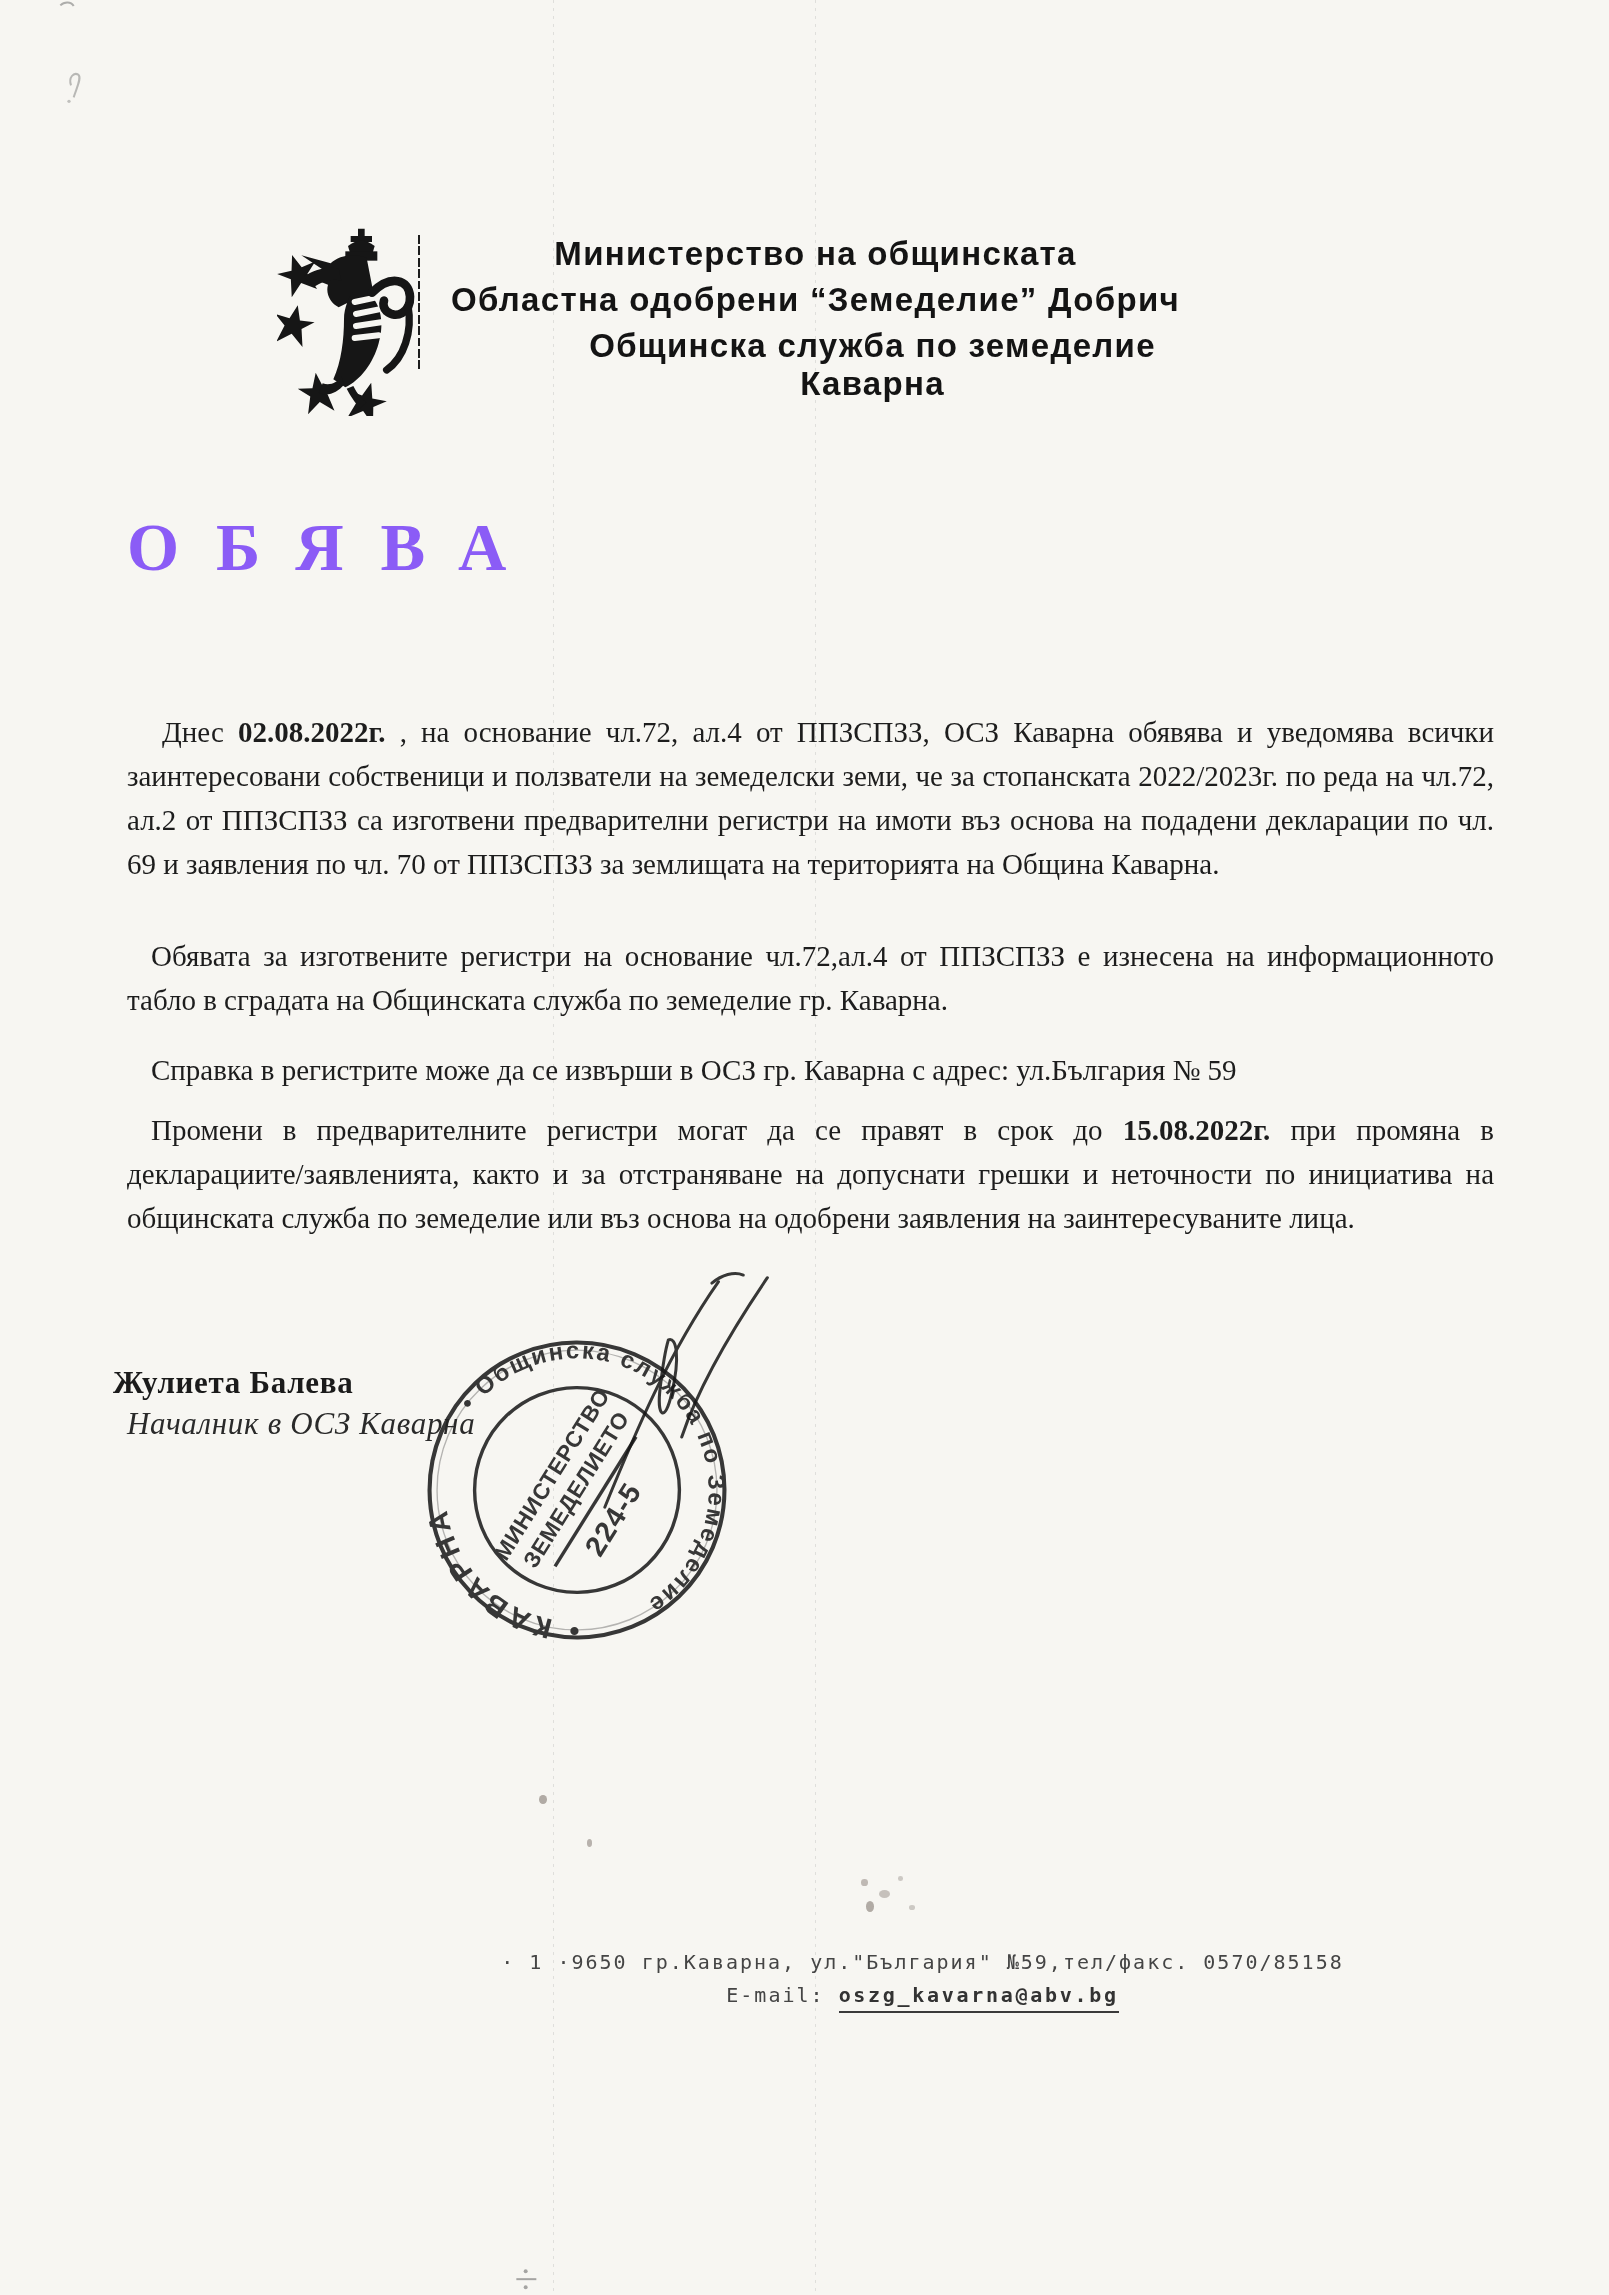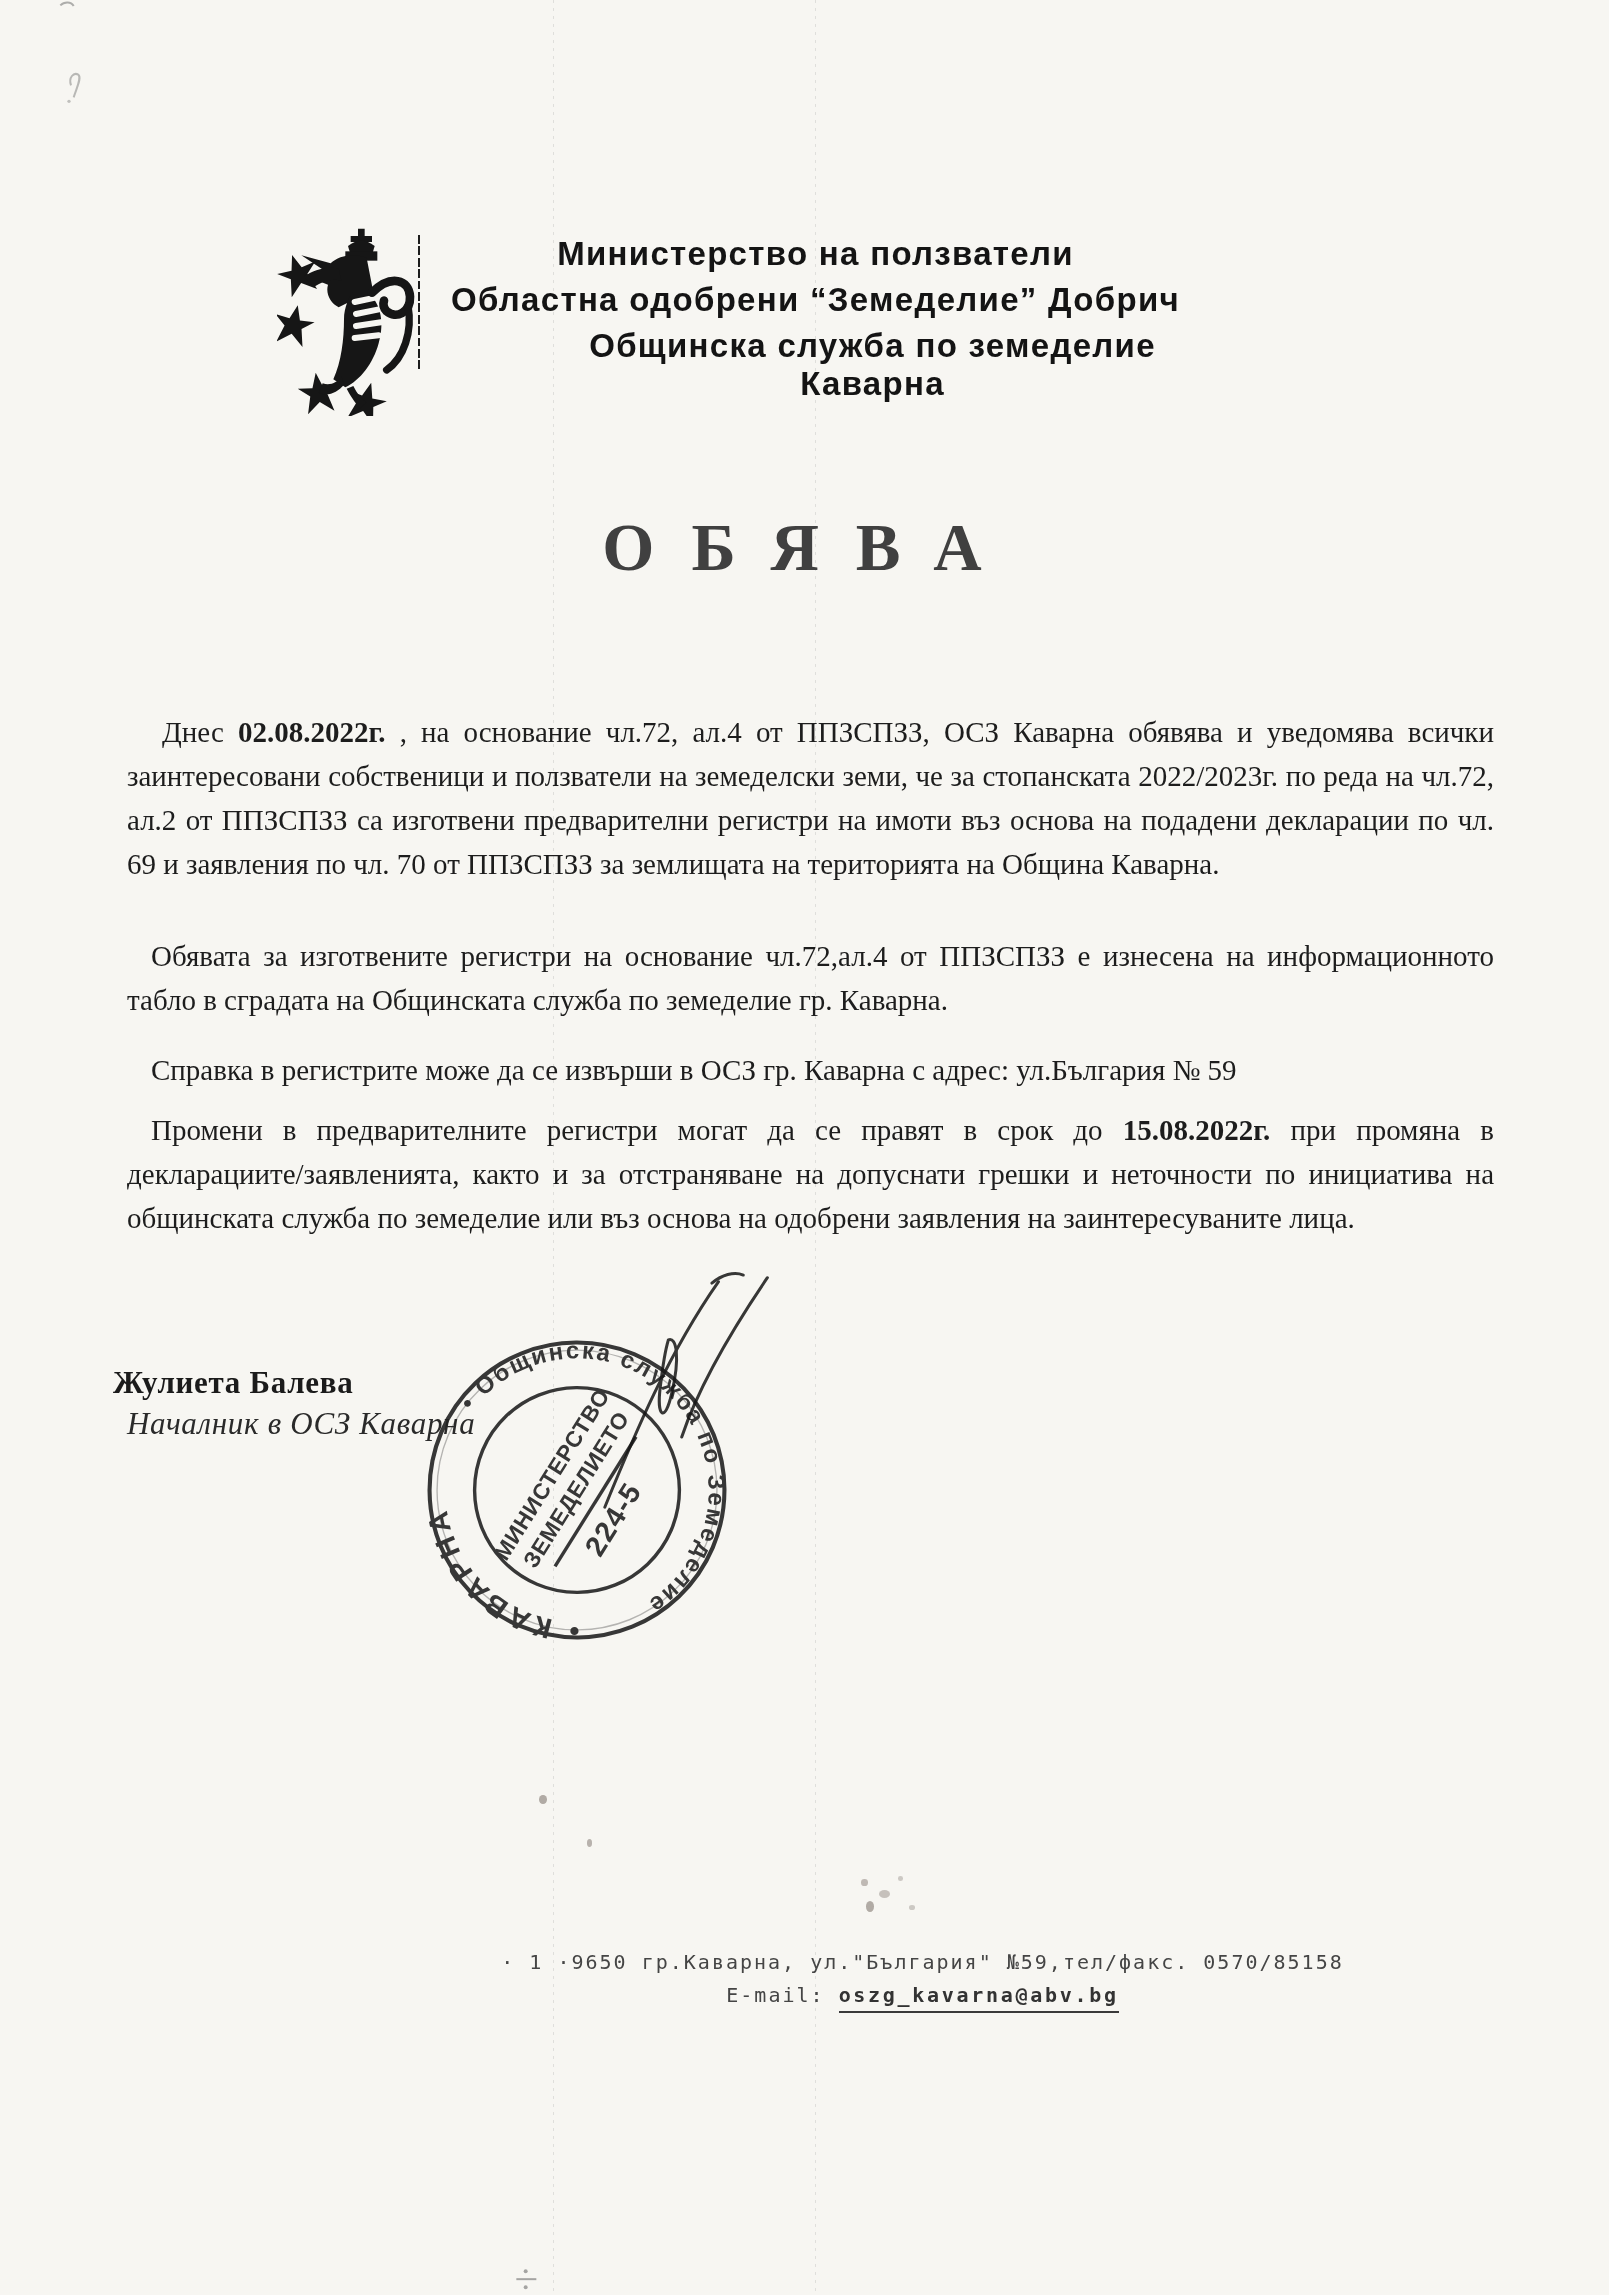--- a/index.html
+++ b/index.html
@@ -20,22 +20,22 @@
   }
   .hdr-text{left:428px;top:235px;width:775px;text-align:center;
     font-family:"Liberation Sans", sans-serif;font-weight:700;color:#141414;}
   .hdr-l1{font-size:36px;letter-spacing:4px;margin:0 0 10.7px 0;}
   .hdr-l2{font-size:33px;letter-spacing:1.3px;margin:0 0 8px 0;}
   .hdr-l3{font-size:33px;letter-spacing:1.3px;margin:0 0 8px 0;}
   .hdr-l4{font-size:33px;letter-spacing:1.3px;margin:0 0 0 114px;}
 
   
   .doc-title{
-    left:127px;top:509px;width:1367px;text-align:center;
-    font-size:67px;font-weight:700;letter-spacing:37px;color:#404040;
+    left:127px;top:509px;width:1367px;text-align:left;
+    font-size:67px;font-weight:700;letter-spacing:37px;color:#8b5cf6;
   }
 
   
   .para{left:127px;width:1367px;font-size:29px;line-height:44px;text-align:justify;color:#1d1d1d;}
   .p1{top:710px;text-indent:35px;}
   .p2{top:934px;text-indent:24px;}
   .p3{top:1048px;text-indent:24px;text-align:left;}
   .p4{top:1108px;text-indent:24px;}
   .bold{font-weight:700;}
 
@@ -118,21 +118,21 @@
 
   <g fill="none" stroke="#161616" stroke-linecap="round">
     <path d="M142,100 C170,72 198,80 199,106 C200,130 178,140 164,128 C160,124 158,118 160,112" stroke-width="13"></path>
     <path d="M196,120 C203,158 190,198 164,216" stroke-width="11"></path>
   </g>
 </svg>
 
 <div class="abs hdr-divider"></div>
 
 <div class="abs hdr-text">
-  <div class="hdr-l2">Министерство на ползватели</div>
+  <div class="hdr-l2">Министерство на общинската</div>
   <div class="hdr-l3">Областна одобрени “Земеделие” Добрич</div>
   <div class="hdr-l4">Общинска служба по земеделие Каварна</div>
 </div>
 
 <div class="abs doc-title">ОБЯВА</div>
 
 <div class="abs para p1"><span>Днес </span><span class="bold">02.08.2022г.</span><span> , на основание чл.72, ал.4 от ППЗСПЗЗ, ОСЗ Каварна обявява и уведомява всички заинтересовани собственици и ползватели на земеделски земи, че за стопанската 2022/2023г. по реда на чл.72, ал.2 от ППЗСПЗЗ са изготвени предварителни регистри на имоти въз основа на подадени декларации по чл. 69 и заявления по чл. 70 от ППЗСПЗЗ за землищата на територията на Община Каварна.</span></div>
 
 <div class="abs para p2">Обявата за изготвените регистри на основание чл.72,ал.4 от ППЗСПЗЗ е изнесена на информационното табло в сградата на Общинската служба по земеделие гр. Каварна.</div>
 

